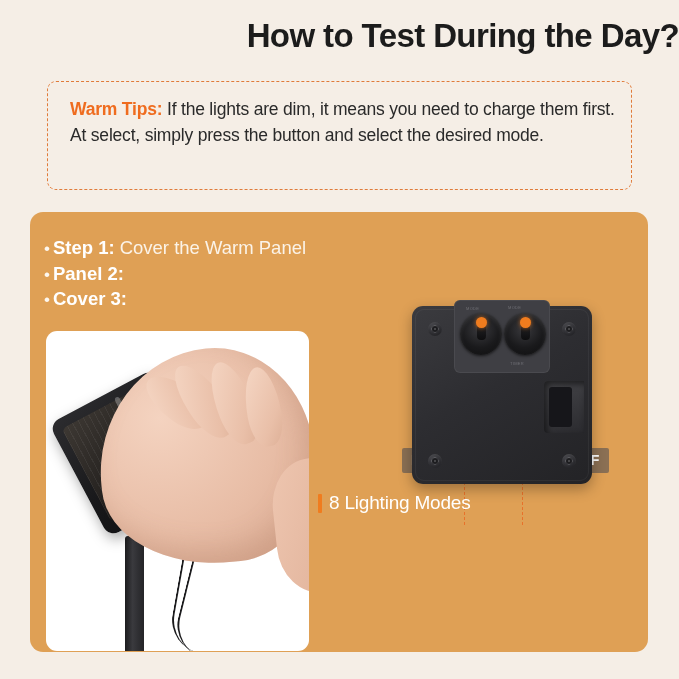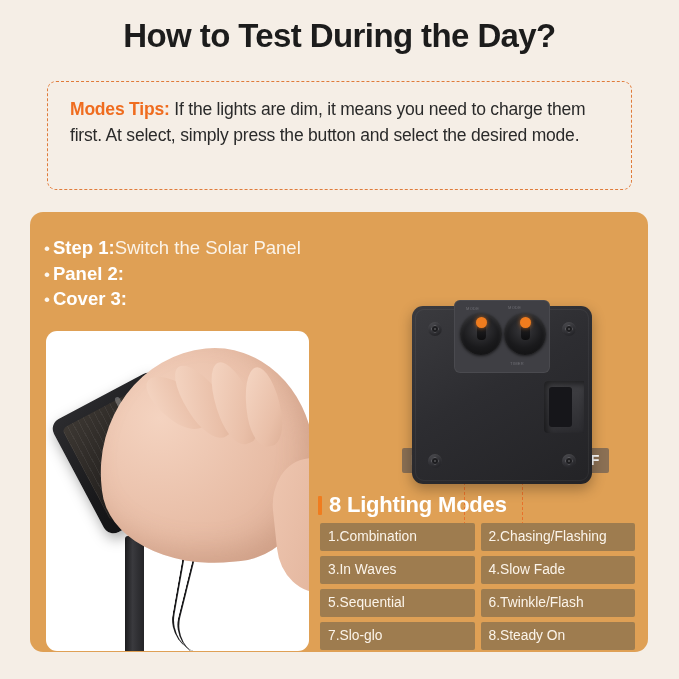--- a/index.html
+++ b/index.html
@@ -15,21 +15,21 @@
     font-family: "Liberation Sans", sans-serif;
     position: relative;
   }
 
   
   .page-title {
     position: absolute;
     left: 0;
     top: 17px;
     width: 679px;
-    text-align: center;
+    text-align: right;
     font-size: 33px;
     font-weight: bold;
     color: #1c1c1c;
     letter-spacing: -0.6px;
   }
 
   
   .tips-box {
     position: absolute;
     left: 47px;
@@ -83,20 +83,21 @@
   }
   .step-bullet {
     font-size: 17px;
     line-height: 24.5px;
     margin-right: 3px;
     color: #fdf7ef;
   }
   .step-key {
     font-weight: bold;
     color: #ffffff;
+    margin-right: 5px;
   }
   .step-val { color: #fbf3e8; }
 
   
   .photo-card {
     position: absolute;
     left: 16px;
     top: 119px;
     width: 263px;
     height: 320px;
@@ -341,22 +342,22 @@
     align-items: center;
   }
   .modes-bar {
     width: 4px;
     height: 19px;
     background: #f07c1e;
     margin-right: 7px;
     border-radius: 1px;
   }
   .modes-title {
-    font-size: 22px;
-    font-weight: bold;
+    font-size: 19px;
+    font-weight: normal;
     color: #ffffff;
     letter-spacing: -0.2px;
   }
   .modes-grid {
     position: absolute;
     left: 290px;
     top: 311px;
     width: 315px;
     display: grid;
     grid-template-columns: 1fr 1fr;
@@ -372,31 +373,31 @@
     overflow: hidden;
   }
 </style>
 </head>
 <body>
 
 <div class="page-title">How to Test During the Day?</div>
 
 <div class="tips-box">
   <div class="tips-text">
-    <span class="tips-label">Modes Tips:</span><span> If the lights are dim, it means you need to charge them first. At select, simply press the button and select the desired mode.</span>
+    <span class="tips-label">Warm Tips:</span><span> If the lights are dim, it means you need to charge them first. At select, simply press the button and select the desired mode.</span>
   </div>
 </div>
 
 <div class="panel">
 
   <div class="steps">
     <div class="step-row">
       <span class="step-bullet">•</span>
       <span class="step-key">Step 1:</span>
-      <span class="step-val">Switch the Solar Panel</span>
+      <span class="step-val">Cover the Warm Panel</span>
     </div>
     <div class="step-row">
       <span class="step-bullet">•</span>
       <span class="step-key">Panel 2:</span>
     </div>
     <div class="step-row">
       <span class="step-bullet">•</span>
       <span class="step-key">Cover 3:</span>
     </div>
   </div>
@@ -454,24 +455,14 @@
     <div class="port">
       <div class="port-hole"></div>
     </div>
   </div>
 
   <div class="modes-title-wrap">
     <div class="modes-bar"></div>
     <div class="modes-title">8 Lighting Modes</div>
   </div>
 
-  <div class="modes-grid">
-    <div class="mode-cell">1.Combination</div>
-    <div class="mode-cell">2.Chasing/Flashing</div>
-    <div class="mode-cell">3.In Waves</div>
-    <div class="mode-cell">4.Slow Fade</div>
-    <div class="mode-cell">5.Sequential</div>
-    <div class="mode-cell">6.Twinkle/Flash</div>
-    <div class="mode-cell">7.Slo-glo</div>
-    <div class="mode-cell">8.Steady On</div>
-  </div>
 
 </div>
 
 </body></html>

